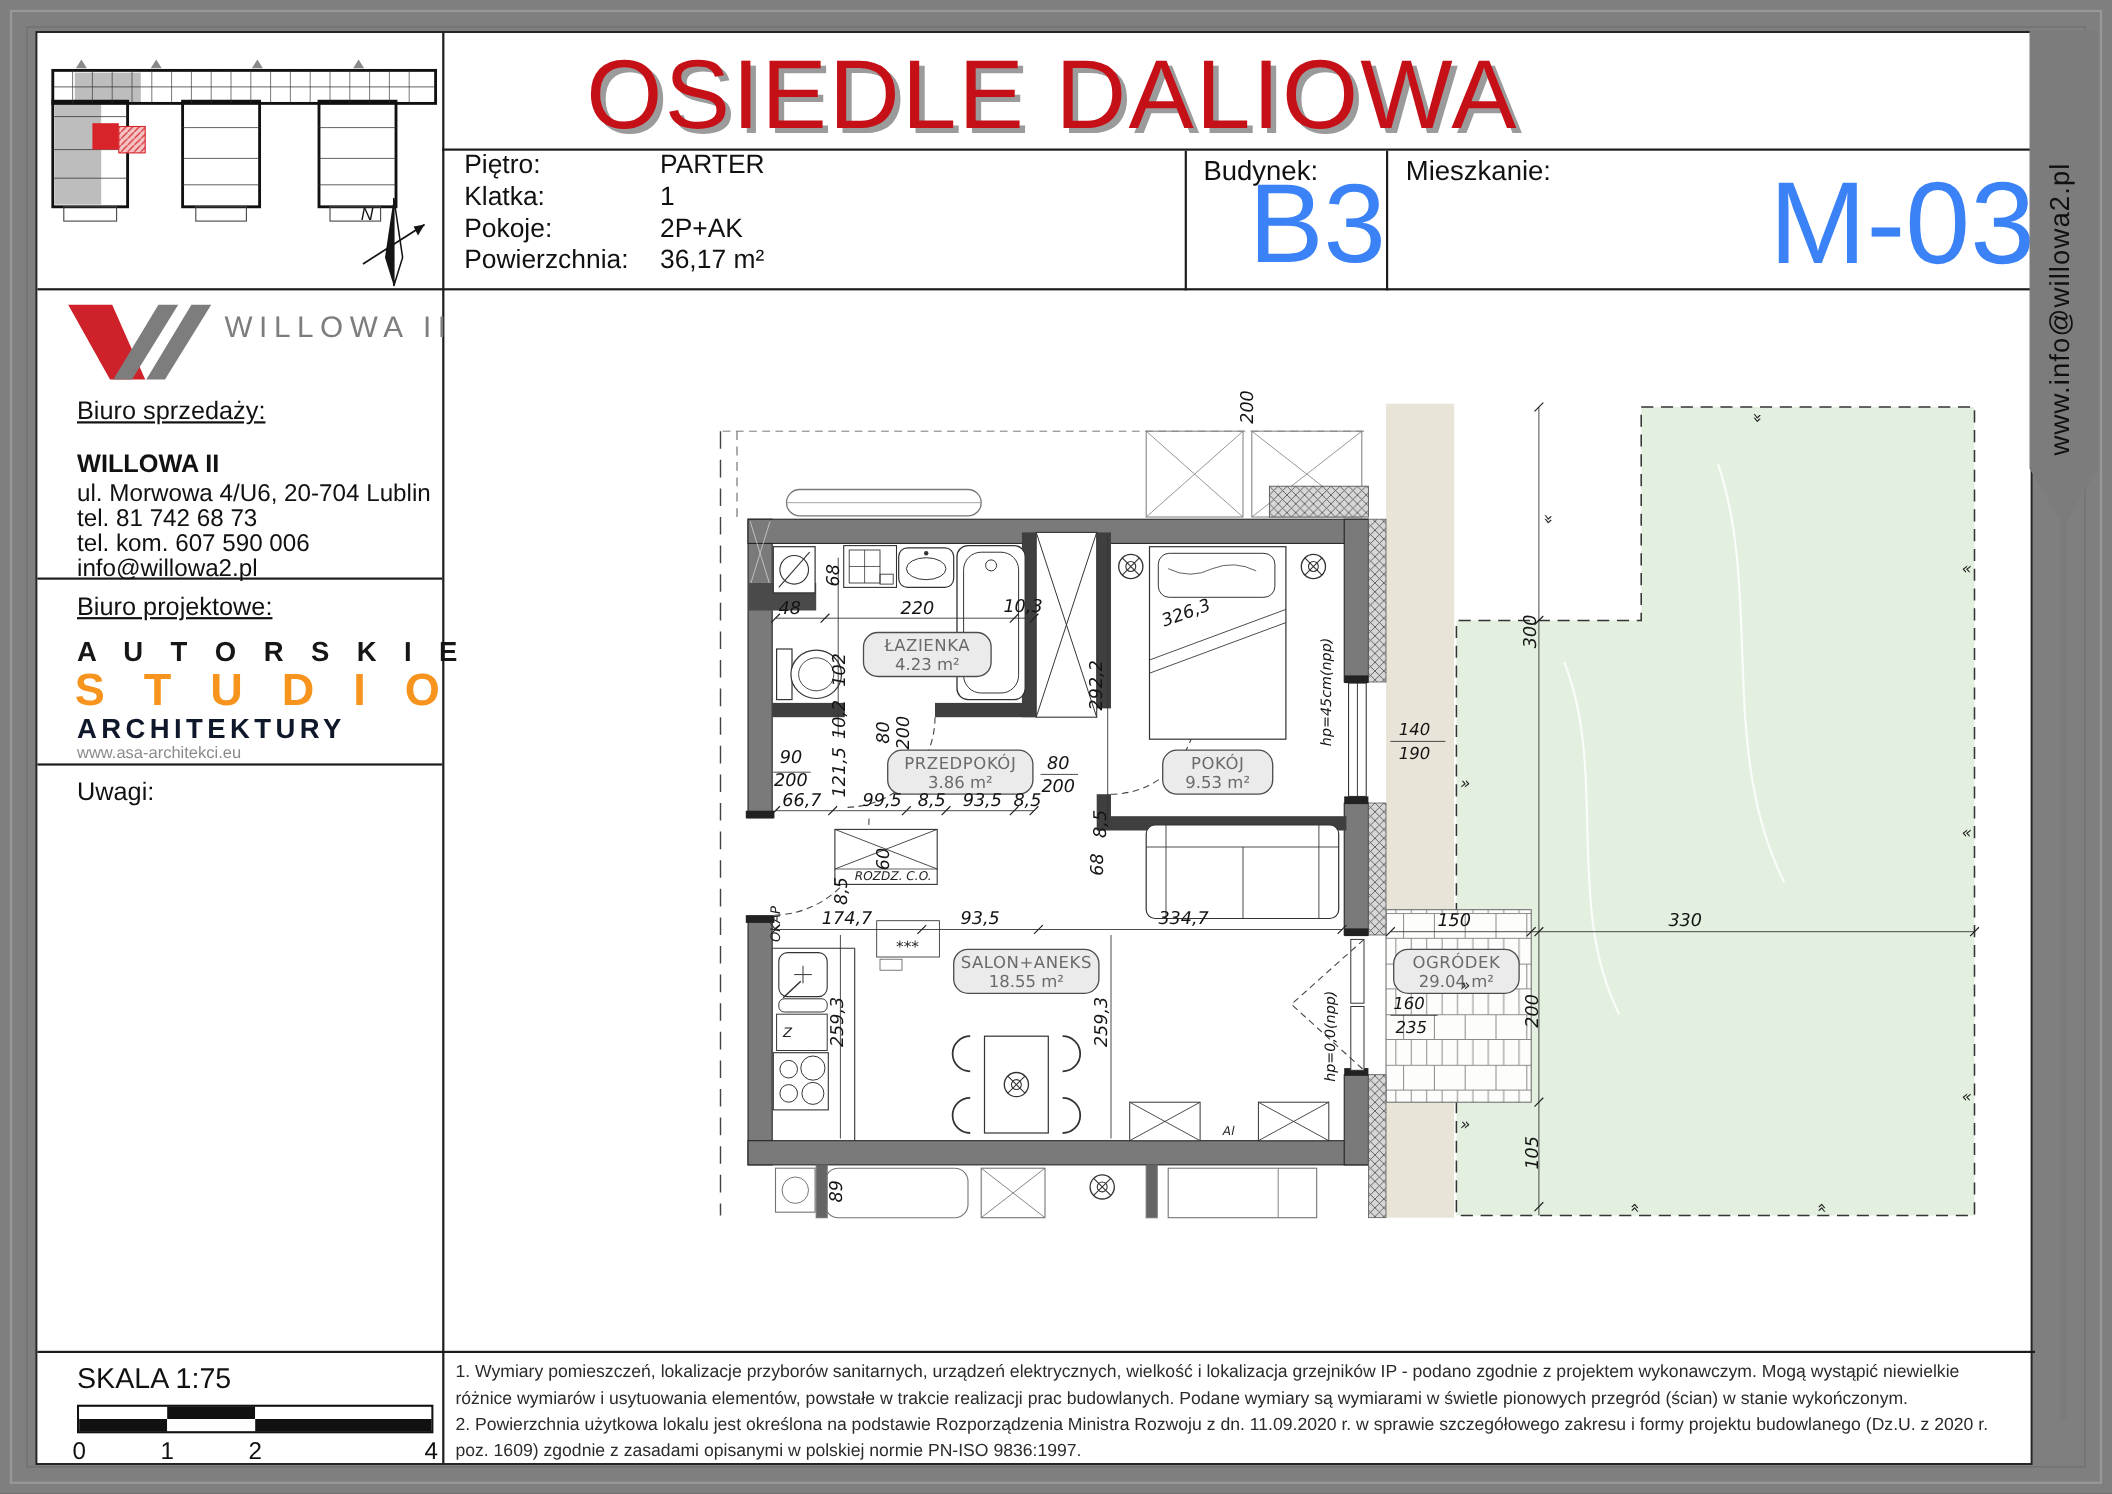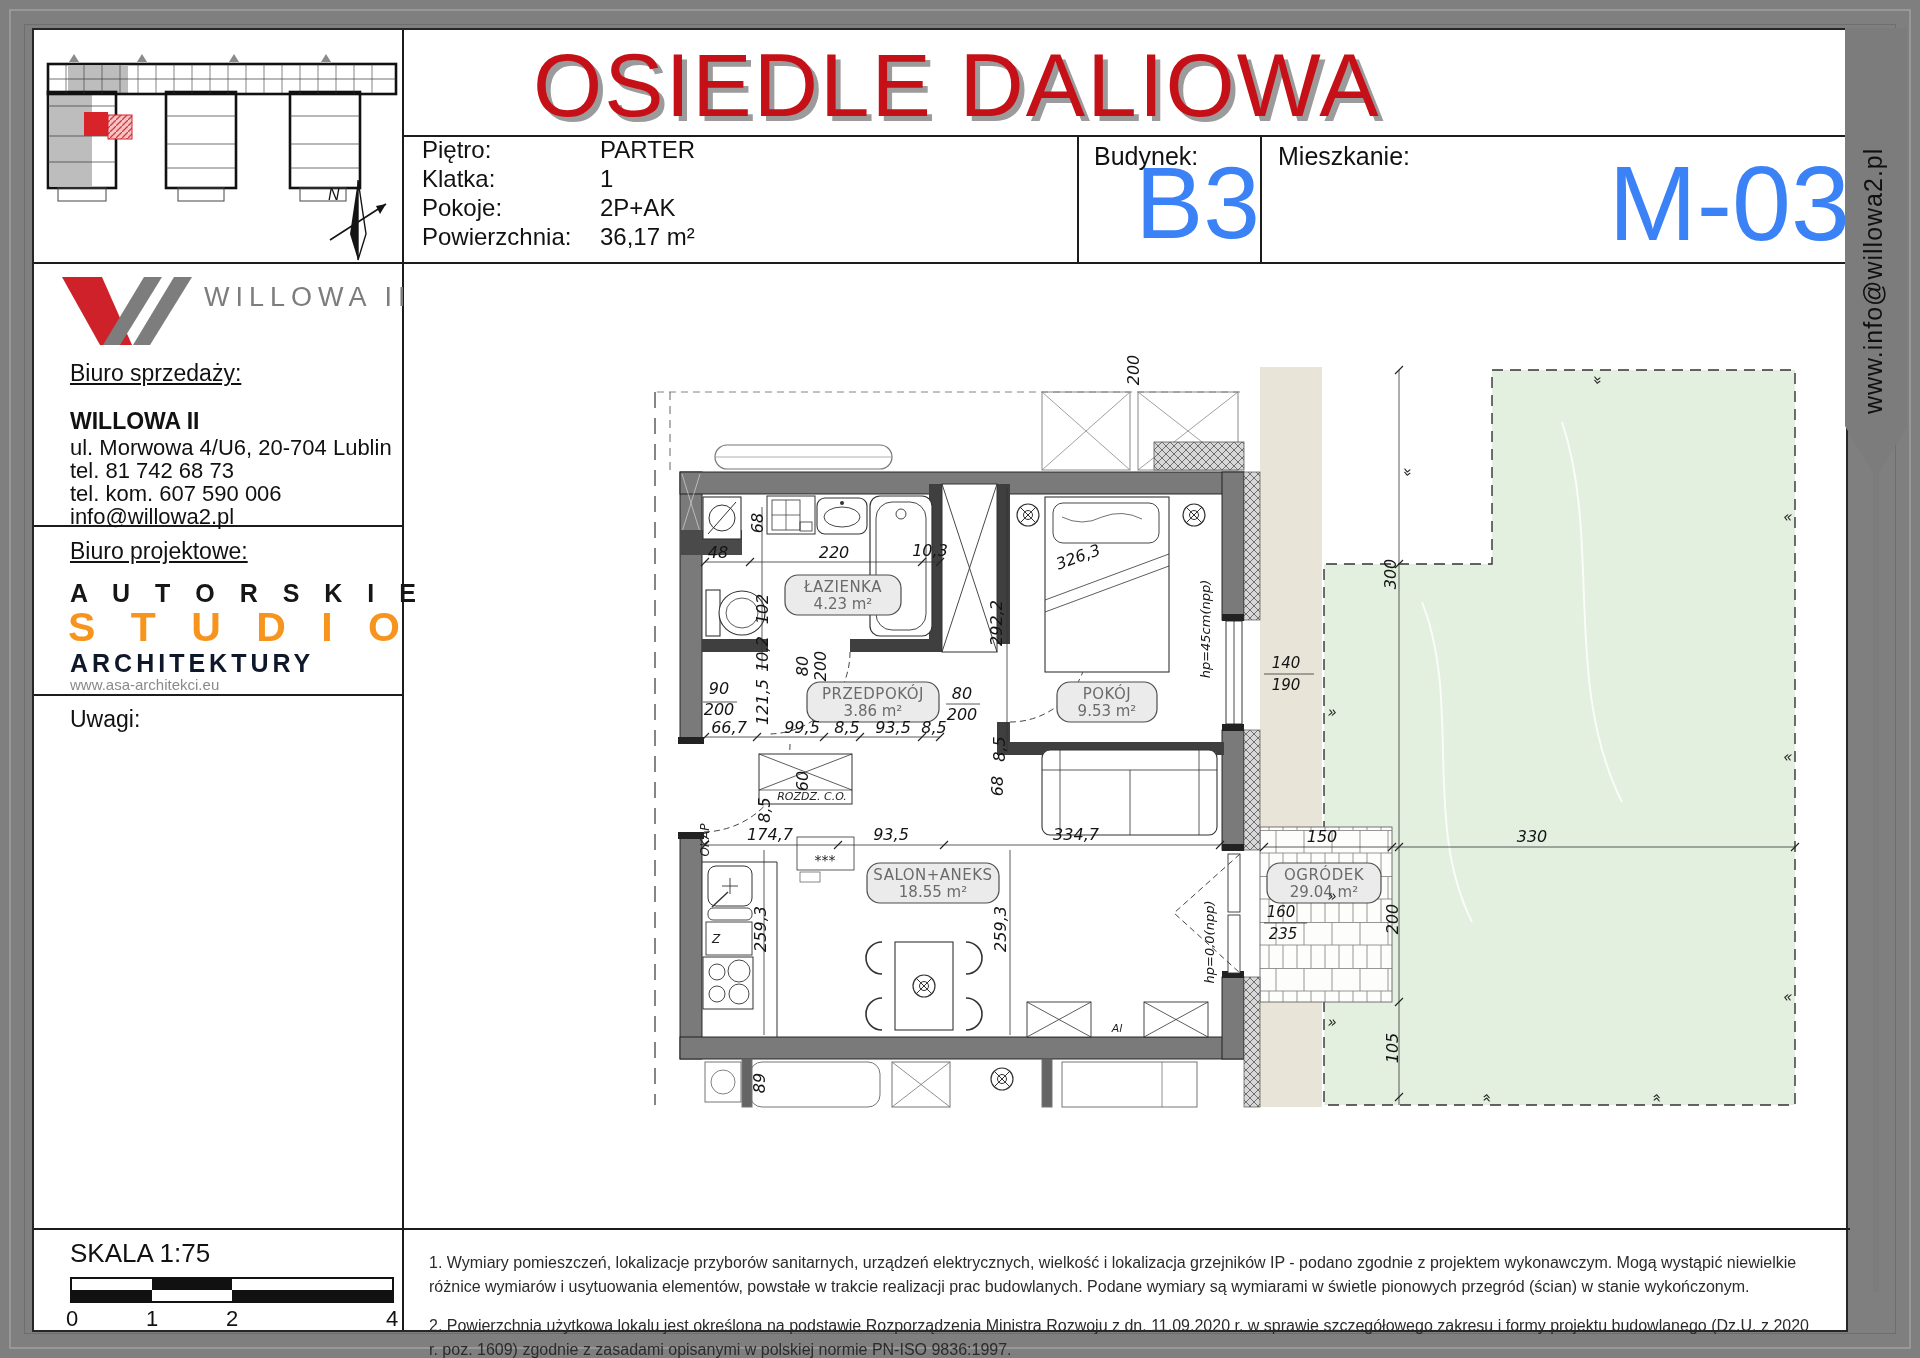--- a/index.html
+++ b/index.html
@@ -32,21 +32,21 @@
   #studio1{position:absolute;left:36px;top:549px;font-size:25px;font-weight:bold;letter-spacing:9px;color:#161616;}
   #studio2{position:absolute;left:34px;top:574px;font-size:41px;font-weight:bold;letter-spacing:12px;color:#f7941d;}
   #studio3{position:absolute;left:36px;top:619px;font-size:25px;font-weight:bold;letter-spacing:4px;color:#0f172a;}
   #studio-site{position:absolute;left:36px;top:646px;font-size:15px;color:#8a8a8a;}
   
   #skala{position:absolute;left:36px;top:1208px;font-size:26px;color:#111;}
   #sbar{position:absolute;left:36px;top:1247px;width:324px;height:26px;border:2px solid #111;box-sizing:border-box;}
   #sbar .seg{position:absolute;height:11px;}
   .tick-num{position:absolute;top:1276px;font-size:22px;color:#111;transform:translateX(-50%);}
   #notes{position:absolute;left:380px;top:1206px;width:1420px;font-size:16px;line-height:24px;color:#2b2b2b;}
-  #notes p{margin:15px;}
+  #notes p{margin:0;}
   
   .dim{font:italic 16px "DejaVu Sans",sans-serif;fill:#141414;}
   .plan-small{font:italic 12px "DejaVu Sans",sans-serif;fill:#222;}
   .room-name{font:15px "DejaVu Sans",sans-serif;fill:#6b6b6b;letter-spacing:.5px;}
   .room-area{font:15px "DejaVu Sans",sans-serif;fill:#6b6b6b;}
   .pill{fill:#ebebeb;stroke:#4d4d4d;stroke-width:1.2;}
   svg text{user-select:none;}
 </style>
 </head>
 <body>

